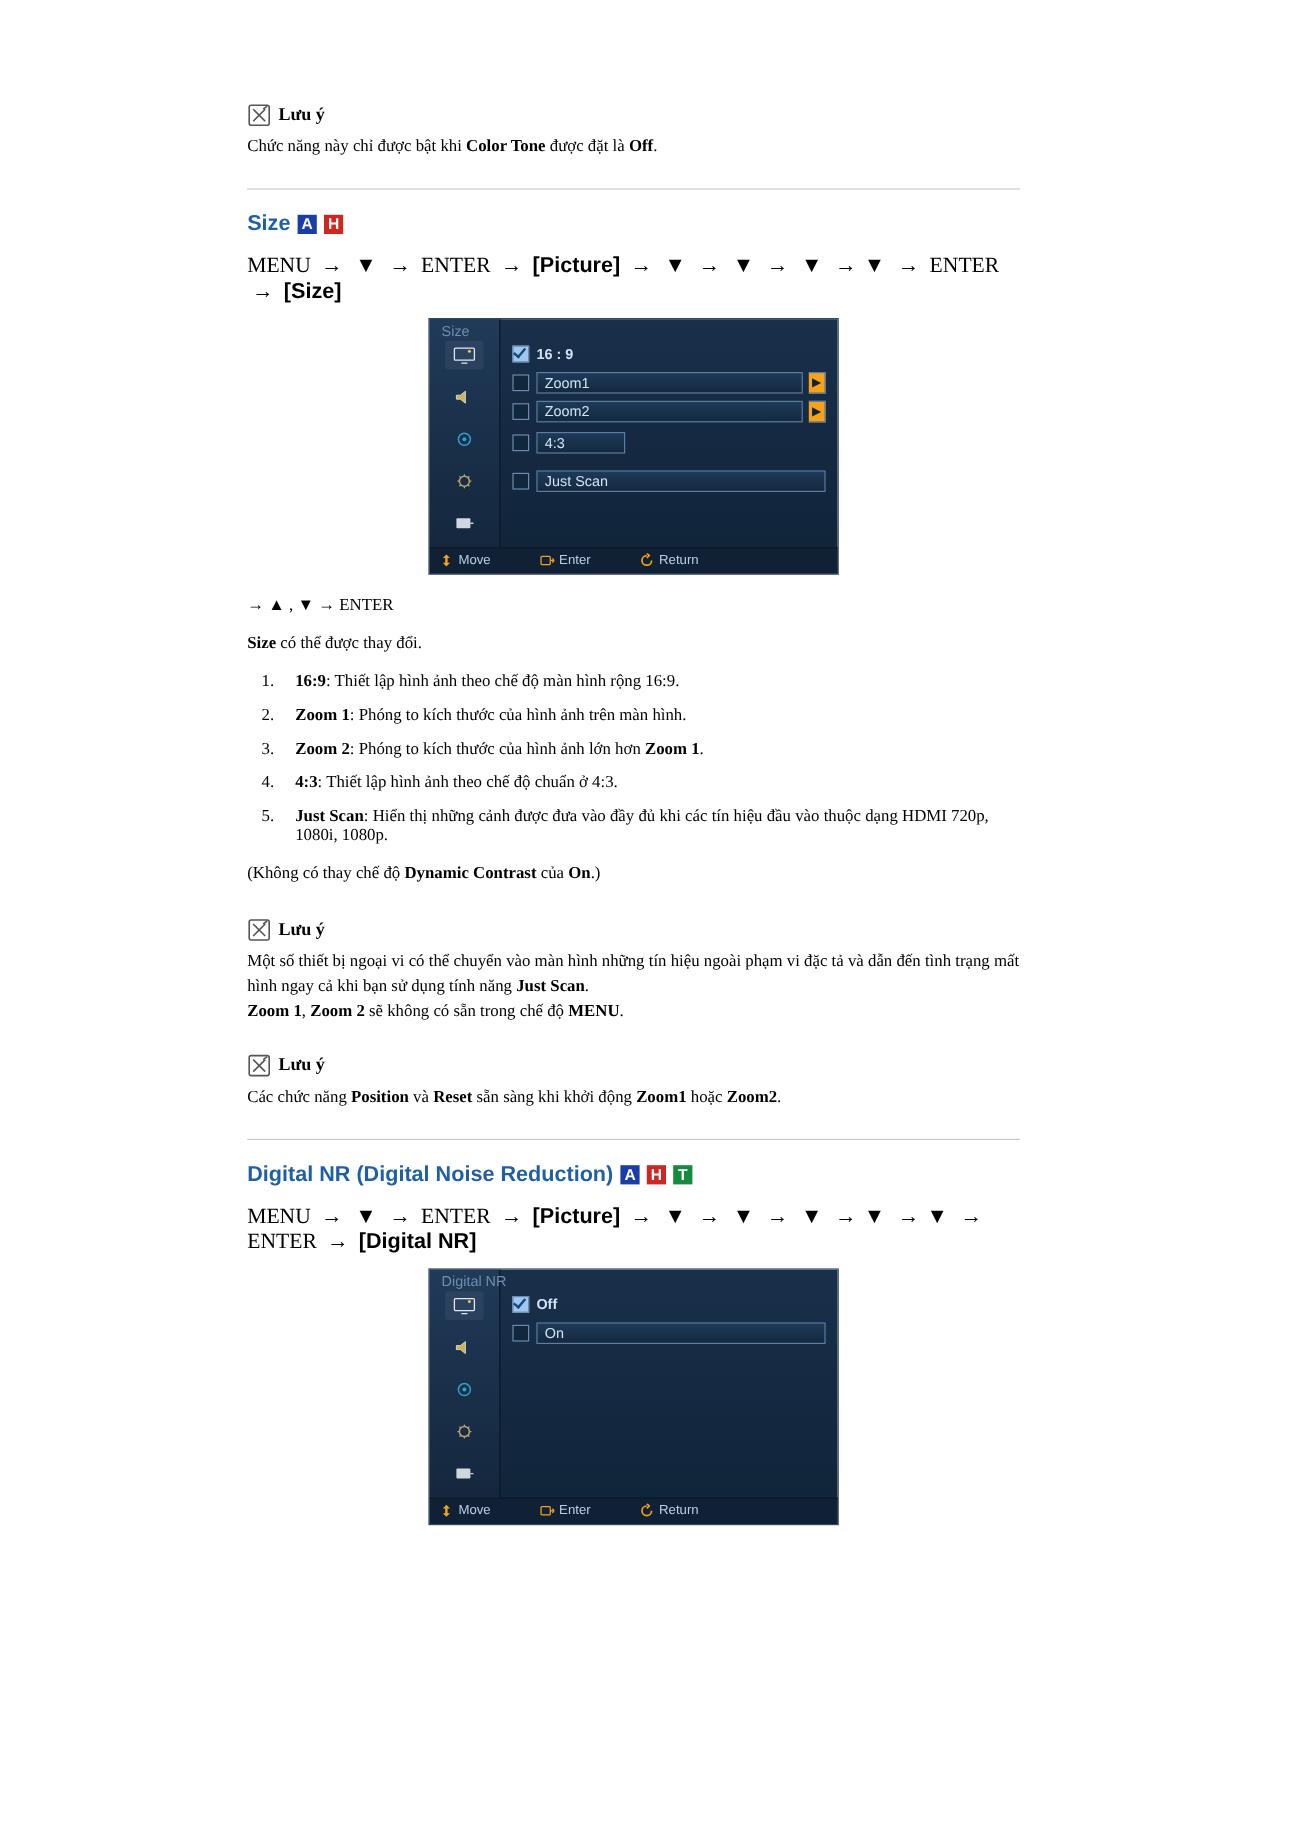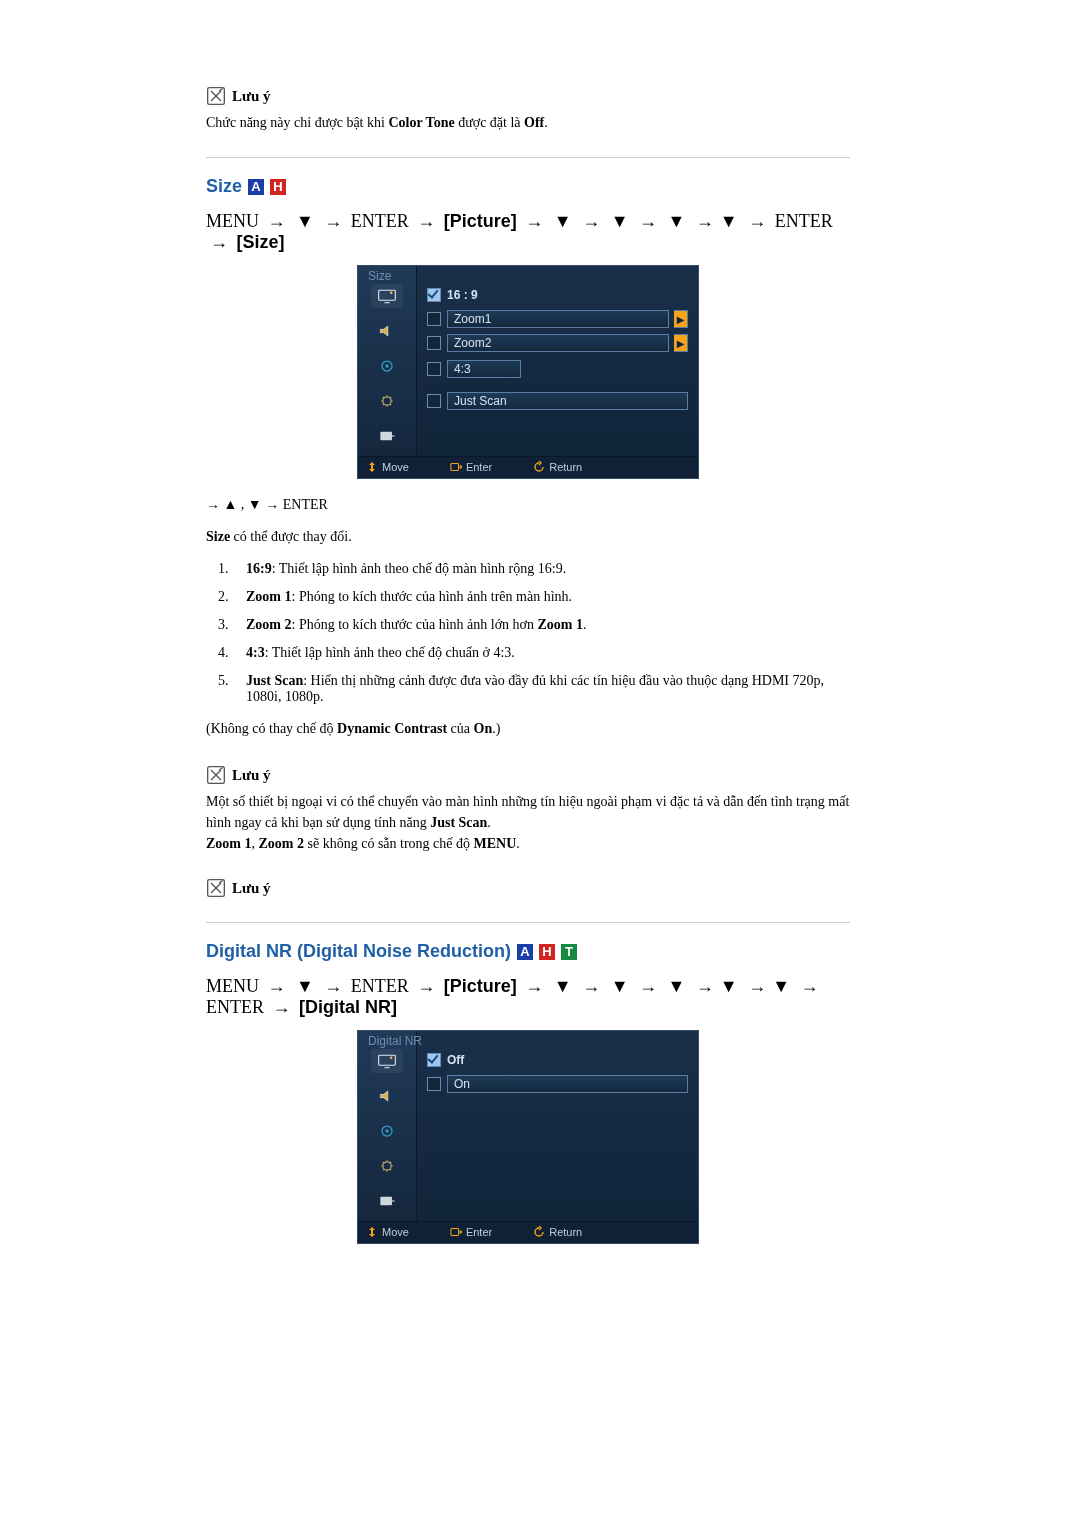--- a/index.html
+++ b/index.html
@@ -387,20 +387,23 @@
   <div class="note-block" style="margin-top:24px">
     <div class="note-head">
       <span class="note-icon">
         <svg viewBox="0 0 24 24">
             <rect x="2" y="2" width="20" height="20" rx="2" fill="none" stroke="#555" stroke-width="1.6"></rect>
             <path d="M6 6 L18 18 M6 18 L18 6" stroke="#555" stroke-width="1.6"></path>
             <path d="M16 6 L20 3" stroke="#555" stroke-width="1.6"></path>
           </svg>
       </span>
       <span class="note-label">Lưu ý</span>
+    </div>
+    <div class="note-body">
+      <span>Các chức năng </span><span class="b">Position</span><span> và </span><span class="b">Reset</span><span> sẵn sàng khi khởi động </span><span class="b">Zoom1</span><span> hoặc </span><span class="b">Zoom2</span><span>.</span>
     </div>
   </div>
 
   <hr class="hr">
 
   <div class="section-title">
     <span>Digital NR (Digital Noise Reduction)</span>
     <span class="mode-badge mode-a">A</span>
     <span class="mode-badge mode-h">H</span>
     <span class="mode-badge mode-t">T</span>

